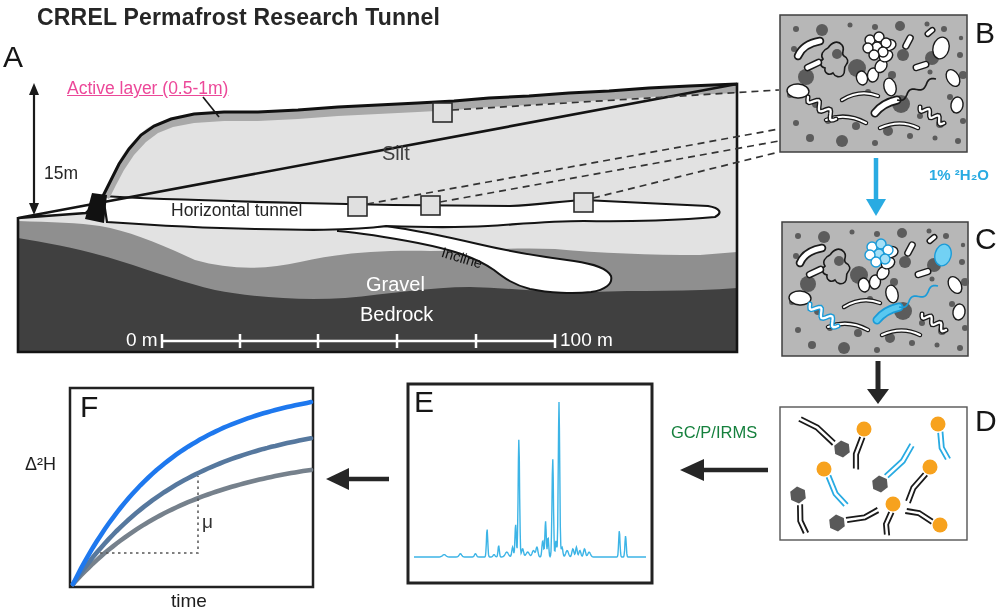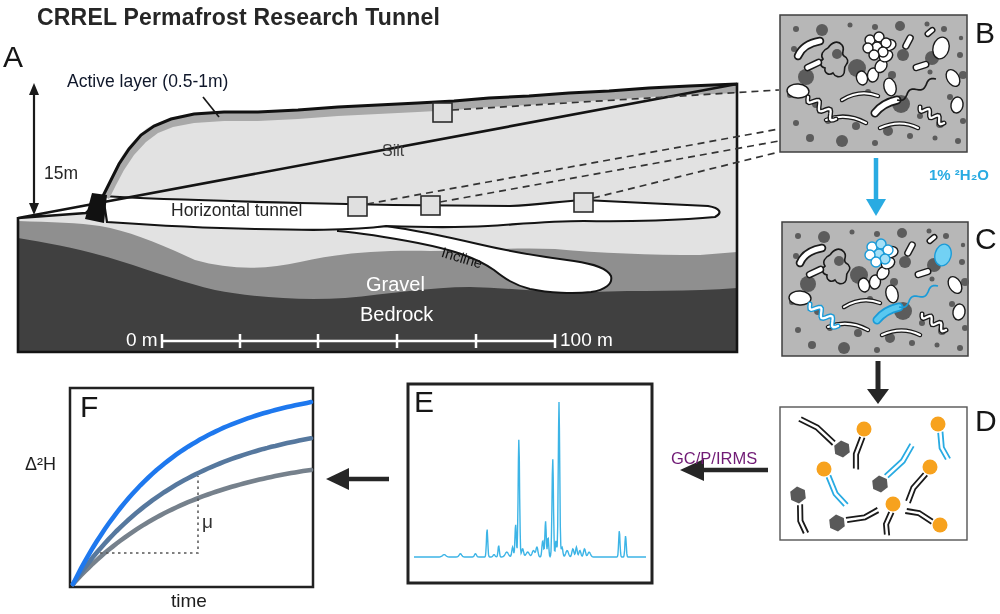--- a/index.html
+++ b/index.html
@@ -4,31 +4,31 @@
 <style>
   html,body{margin:0;padding:0;background:#ffffff;}
   .fig{position:relative;width:1000px;height:614px;background:#fff;
        font-family:"Liberation Sans",sans-serif;overflow:hidden;}
   .fig svg{position:absolute;left:0;top:0;}
   .lbl{position:absolute;white-space:nowrap;color:#2a2a2a;line-height:1;z-index:5;}
   .title{left:37px;top:6px;font-size:23px;font-weight:600;color:#262626;letter-spacing:.2px;}
   .plabel{font-size:30px;font-weight:500;color:#161616;}
   .pA{left:3px;top:42px;} .pB{left:975px;top:18px;} .pC{left:975px;top:224px;}
   .pD{left:975px;top:406px;} .pE{left:414px;top:387px;} .pF{left:80px;top:392px;}
-  .active-layer{left:67px;top:73px;font-size:17.5px;color:#0f172a;}
+  .active-layer{left:67px;top:80px;font-size:17.5px;color:#ec4899;text-decoration:underline;}
   .h15{left:44px;top:139px;font-size:17.5px;color:#262626;margin-top:26px;}
-  .silt{left:382px;top:143px;font-size:16px;color:#3f3f3f;}
+  .silt{left:382px;top:143px;font-size:20px;color:#3f3f3f;}
   .htun{left:171px;top:202px;font-size:17.5px;color:#262626;}
   .incline{left:444px;top:245px;font-size:14.5px;color:#111;transform:rotate(17deg);transform-origin:left top;}
   .gravel{left:366px;top:274px;font-size:20px;color:#fff;}
   .bedrock{left:360px;top:304px;font-size:20px;color:#fff;}
   .s0{left:126px;top:330px;font-size:19px;color:#fff;text-align:right;}
   .s100{left:560px;top:330px;font-size:19px;color:#fff;}
   .h2o{left:889px;top:167px;font-size:15px;font-weight:600;}
-  .gcp{left:671px;top:424px;font-size:16.5px;color:#701a75;margin-top:26px;}
+  .gcp{left:671px;top:424px;font-size:16.5px;color:#15803d;}
   .d2h{left:25px;top:455px;font-size:18px;color:#1d1d1d;}
   .mu{left:202px;top:512px;font-size:19px;color:#333;}
   .time{left:171px;top:591px;font-size:19px;color:#1d1d1d;}
 </style>
 </head>
 <body>
 
 <div class="fig">
 
   <svg id="art" width="1000" height="614" viewBox="0 0 1000 614">

